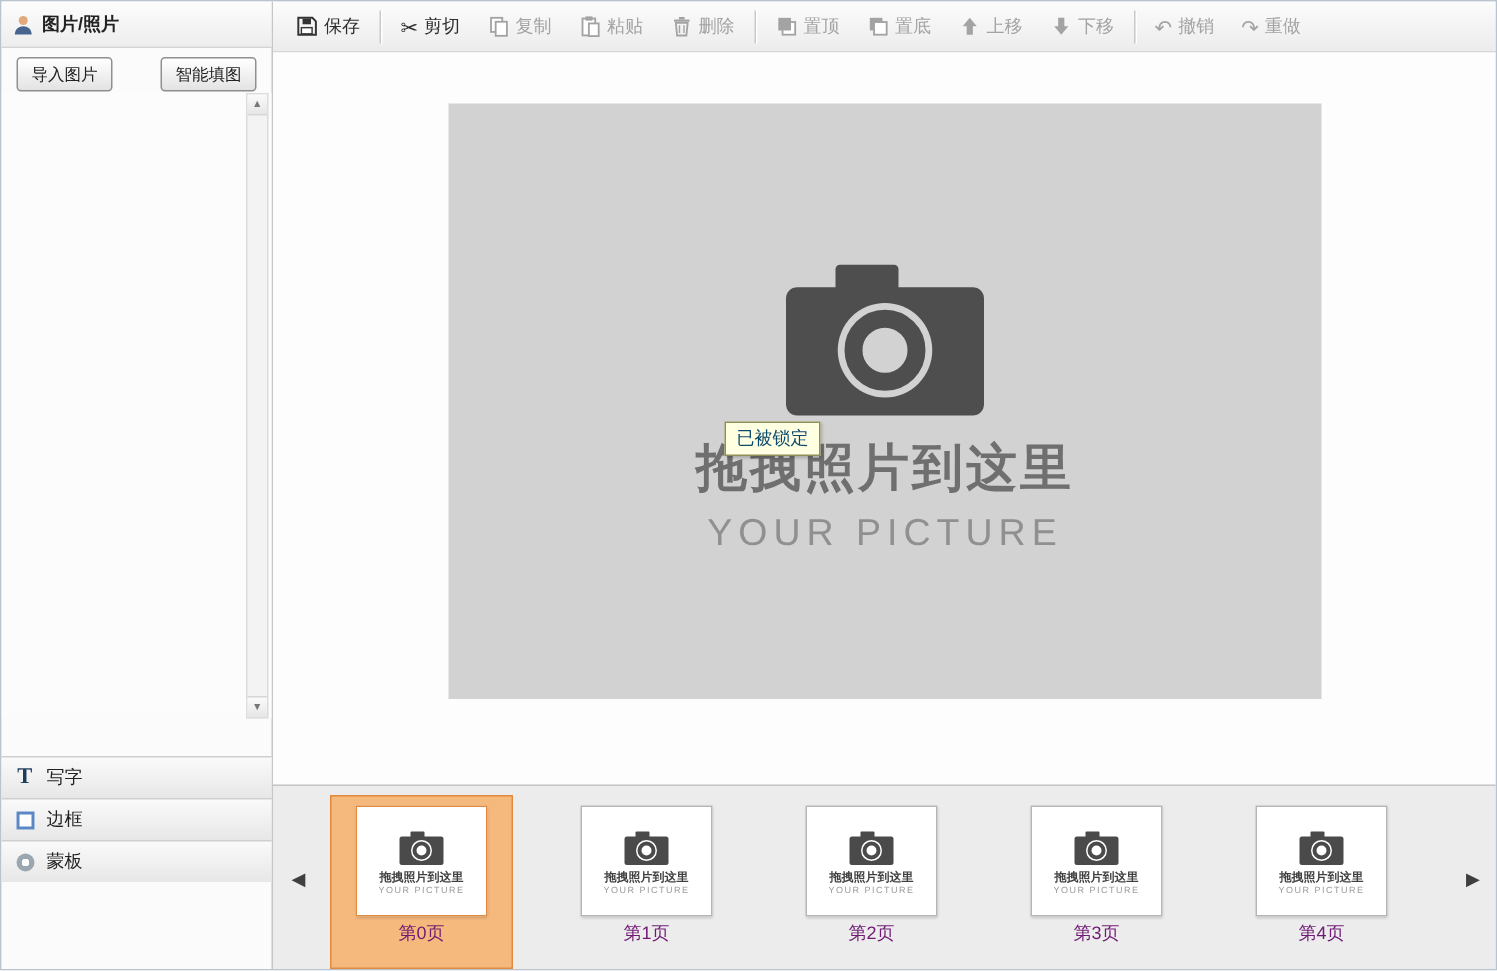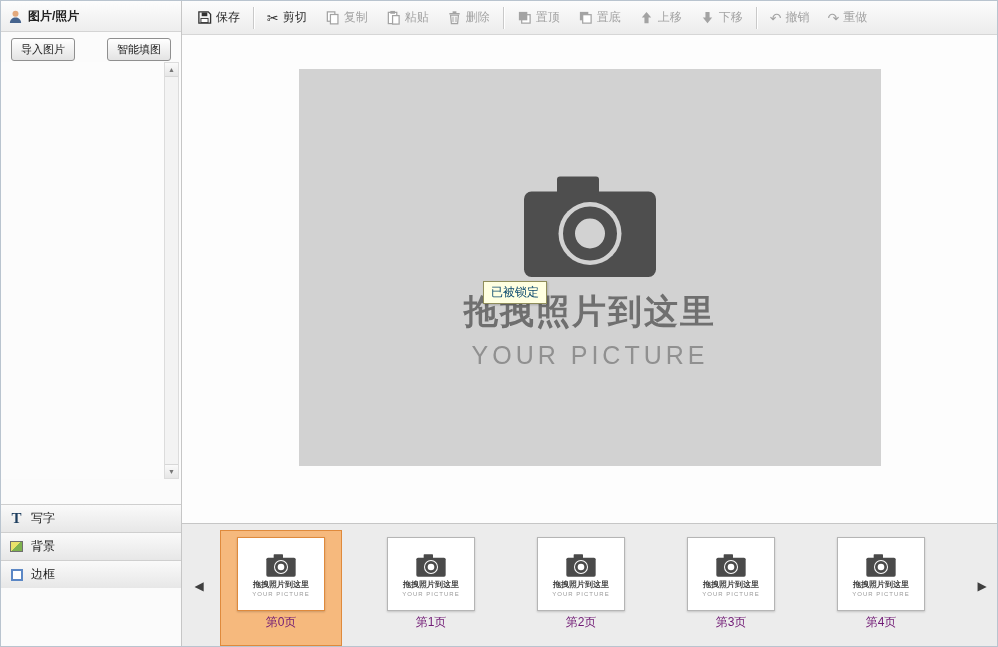--- a/index.html
+++ b/index.html
@@ -112,29 +112,29 @@
 
     <div class="accordion">
       <div class="acc-row">
         <span class="acc-ico">
             <span class="t-glyph">T</span>
           </span>
         <span>写字</span>
       </div>
       <div class="acc-row">
         <span class="acc-ico">
-            <span class="bg-ico"></span>
-          </span>
-        <span>背景</span>
-      </div>
-      <div class="acc-row">
-        <span class="acc-ico">
             <span class="frame-ico"></span>
           </span>
         <span>边框</span>
+      </div>
+      <div class="acc-row">
+        <span class="acc-ico">
+            <span class="mask-ico"></span>
+          </span>
+        <span>蒙板</span>
       </div>
     </div>
   </div>
 
   <div class="toolbar">
     <div class="tb-btn">
       <svg width="15" height="15" viewBox="0 0 16 16">
         <path d="M2 2h10l2.5 2.5V14H2z" fill="none" stroke="#333" stroke-width="1.4"></path>
         <rect x="5" y="2.6" width="6" height="4" fill="#333"></rect>
         <rect x="4.2" y="9" width="7.6" height="4.4" fill="#fff" stroke="#333" stroke-width="1"></rect>

